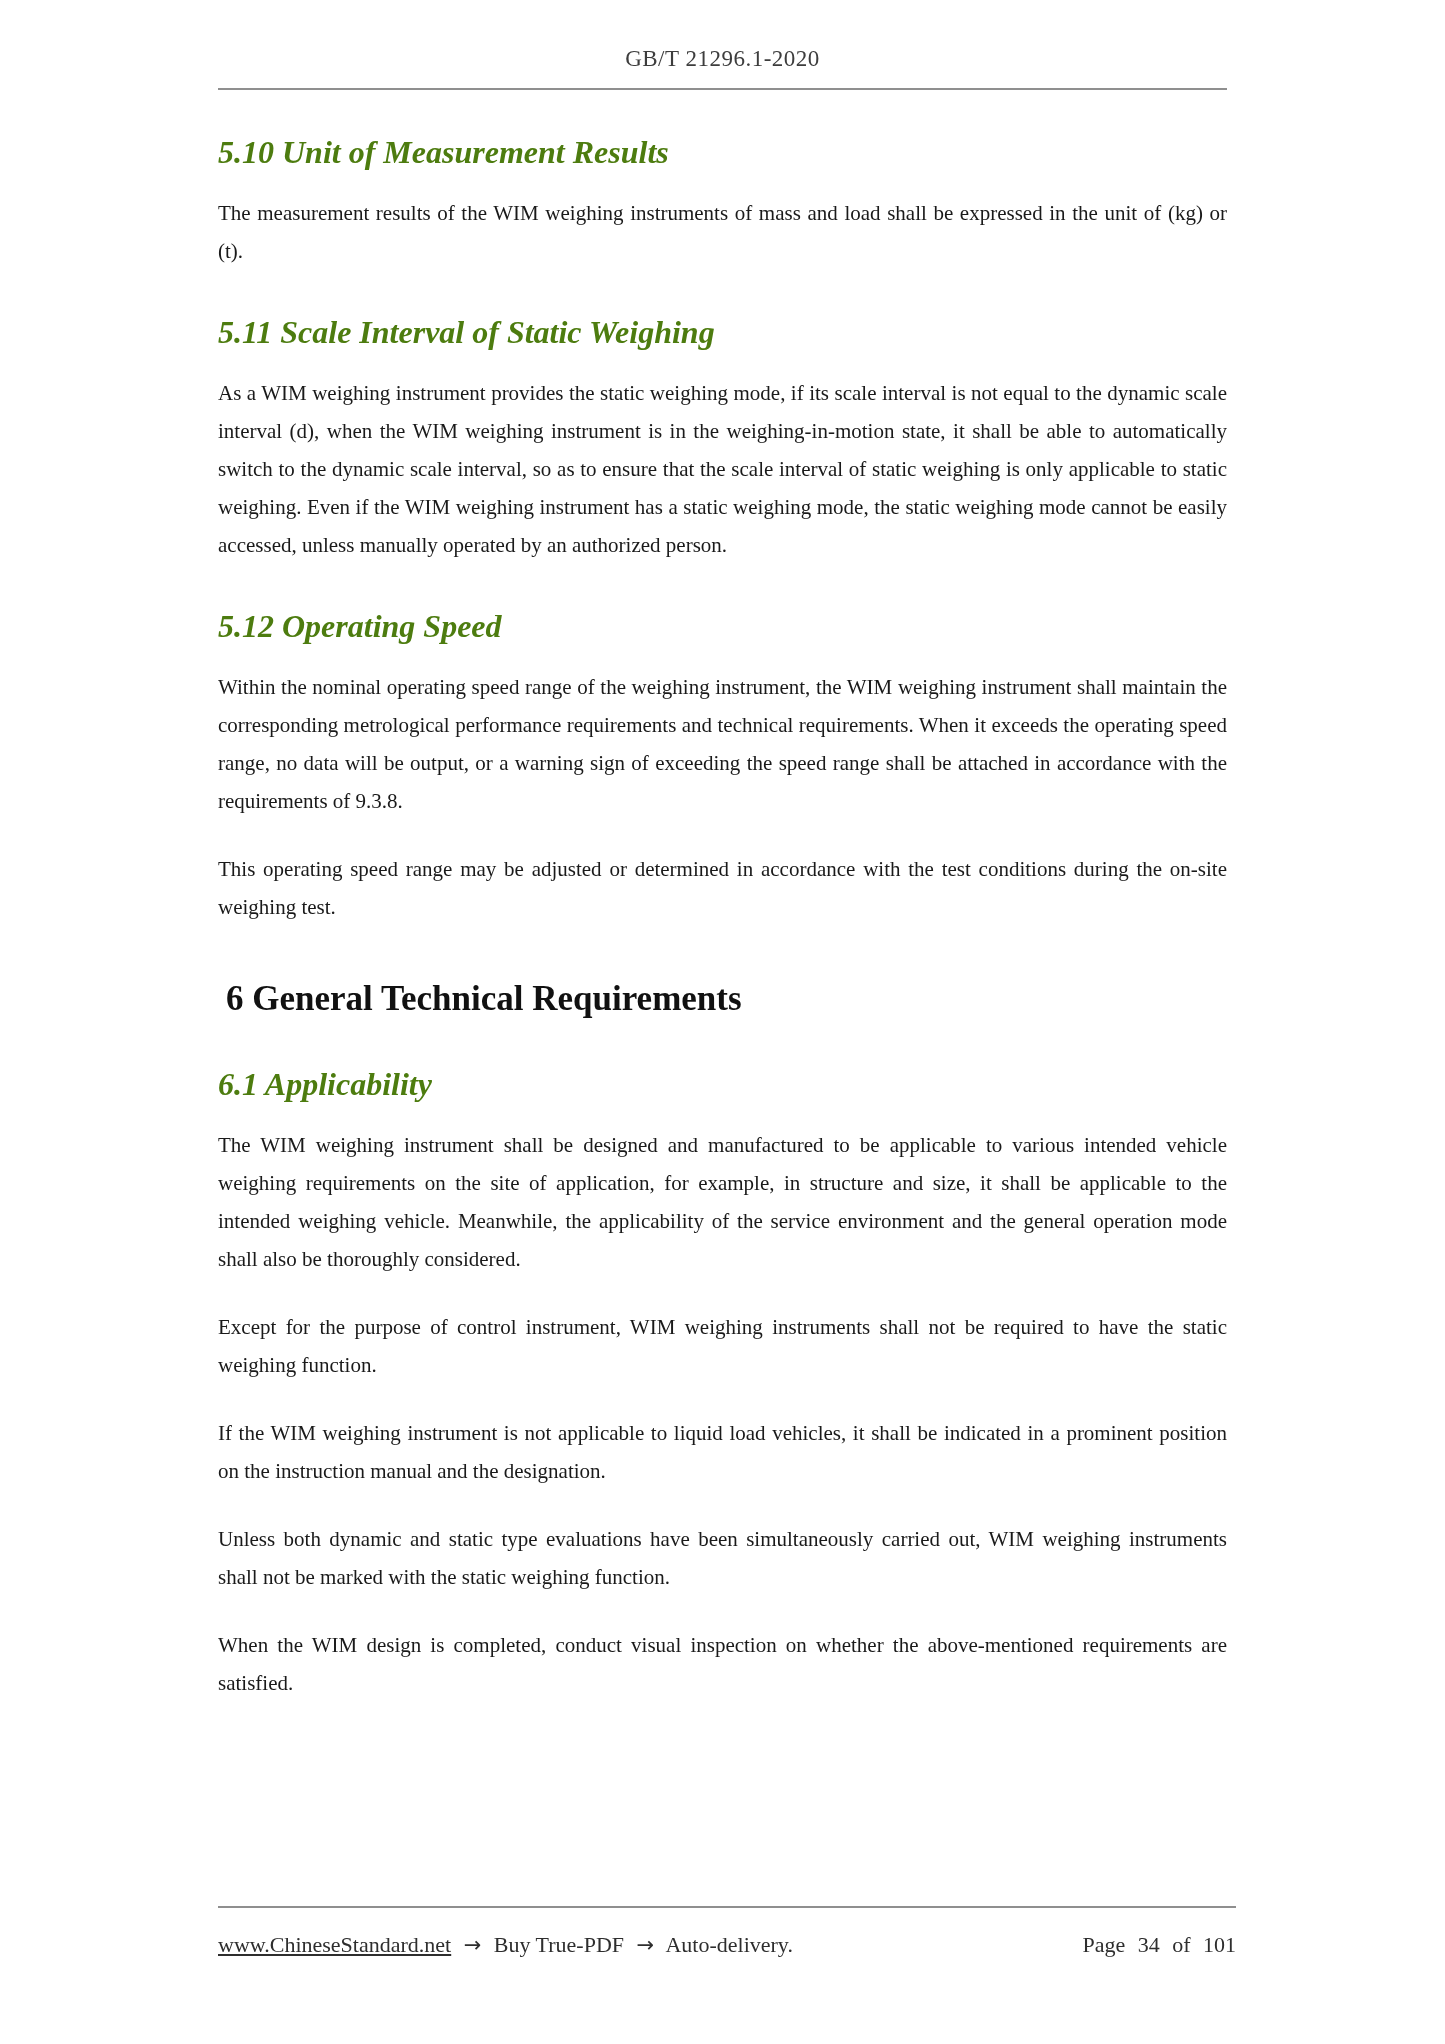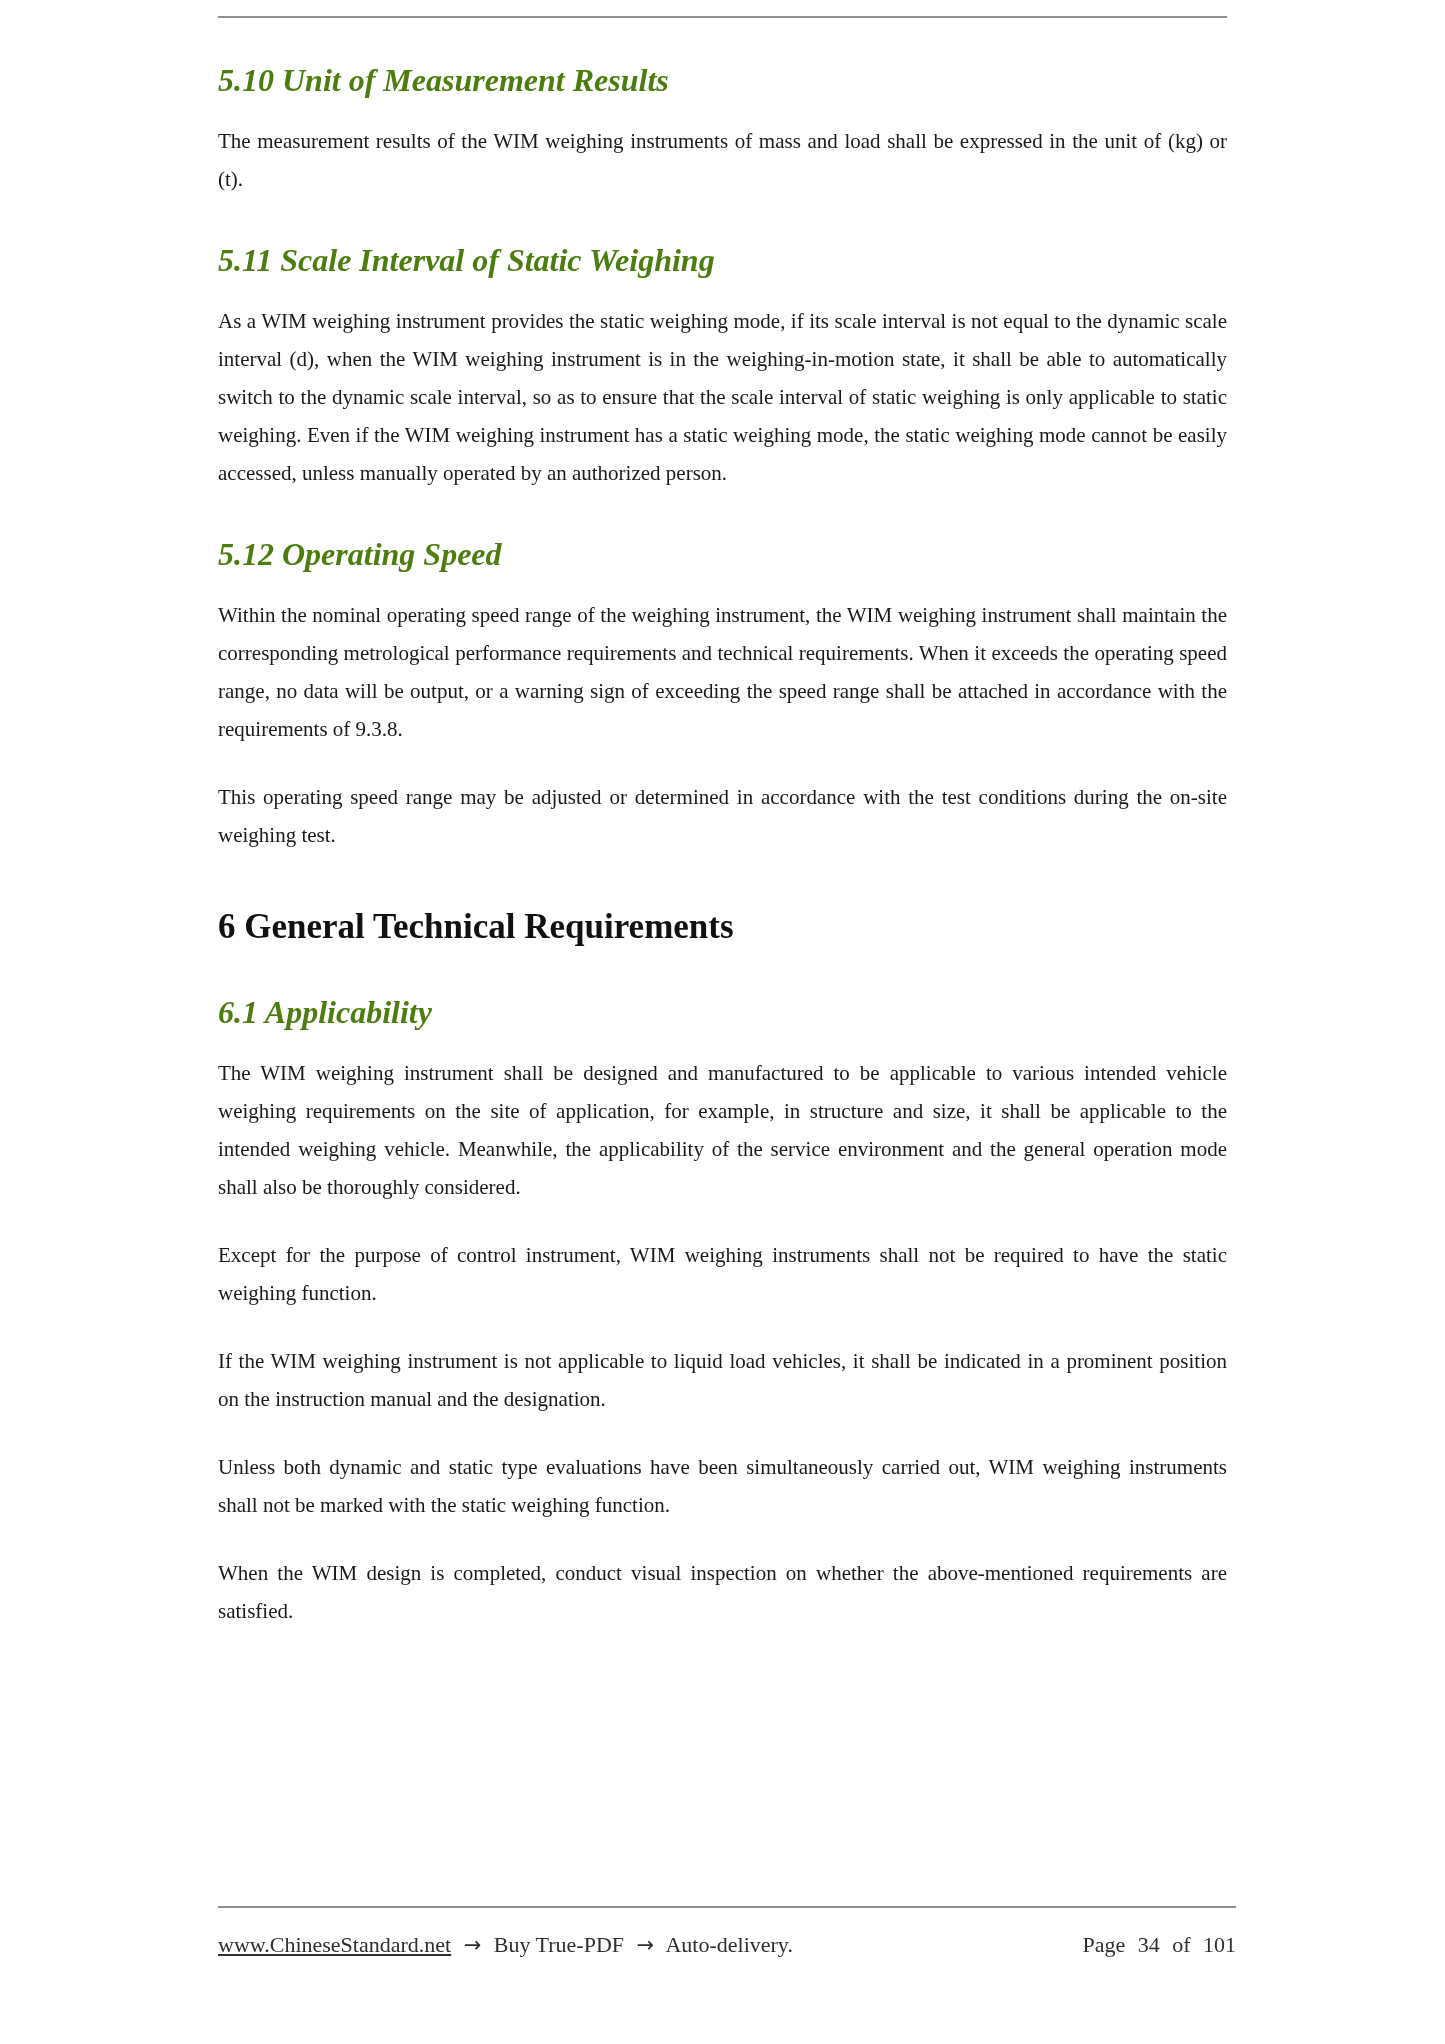--- a/index.html
+++ b/index.html
@@ -38,21 +38,21 @@
     font-weight: bold;
     color: #4d7c0f;
     margin: 46px 0 26px 0;
     font-style: italic;
   }
   h2.chapter-heading {
     font-size: 35px;
     line-height: 46px;
     font-weight: bold;
     color: #111111;
-    margin: 50px 0 34px 0;
+    margin: 50px 0 34px 8px;
   }
   p.body-paragraph {
     font-size: 21px;
     line-height: 38px;
     margin: 0 0 30px 0;
     text-align: justify;
     color: #1a1a1a;
   }
   .page-footer {
     position: absolute;
@@ -83,20 +83,23 @@
   .page-indicator span { margin-left: 7px; }
   .page-indicator .num { font-weight: normal; }
 </style>
 </head>
 <body>
 
 <div class="page">
 
   <div class="content">
 
+    <div class="doc-header">
+      <span>GB/T 21296.1-2020</span>
+    </div>
     <hr class="header-rule">
 
     <h3 class="section-heading">5.10 Unit of Measurement Results</h3>
     <p class="body-paragraph">The measurement results of the WIM weighing instruments of mass and load shall be expressed in the unit of (kg) or (t).</p>
 
     <h3 class="section-heading">5.11 Scale Interval of Static Weighing</h3>
     <p class="body-paragraph">As a WIM weighing instrument provides the static weighing mode, if its scale interval is not equal to the dynamic scale interval (d), when the WIM weighing instrument is in the weighing-in-motion state, it shall be able to automatically switch to the dynamic scale interval, so as to ensure that the scale interval of static weighing is only applicable to static weighing. Even if the WIM weighing instrument has a static weighing mode, the static weighing mode cannot be easily accessed, unless manually operated by an authorized person.</p>
 
     <h3 class="section-heading">5.12 Operating Speed</h3>
     <p class="body-paragraph">Within the nominal operating speed range of the weighing instrument, the WIM weighing instrument shall maintain the corresponding metrological performance requirements and technical requirements. When it exceeds the operating speed range, no data will be output, or a warning sign of exceeding the speed range shall be attached in accordance with the requirements of 9.3.8.</p>

